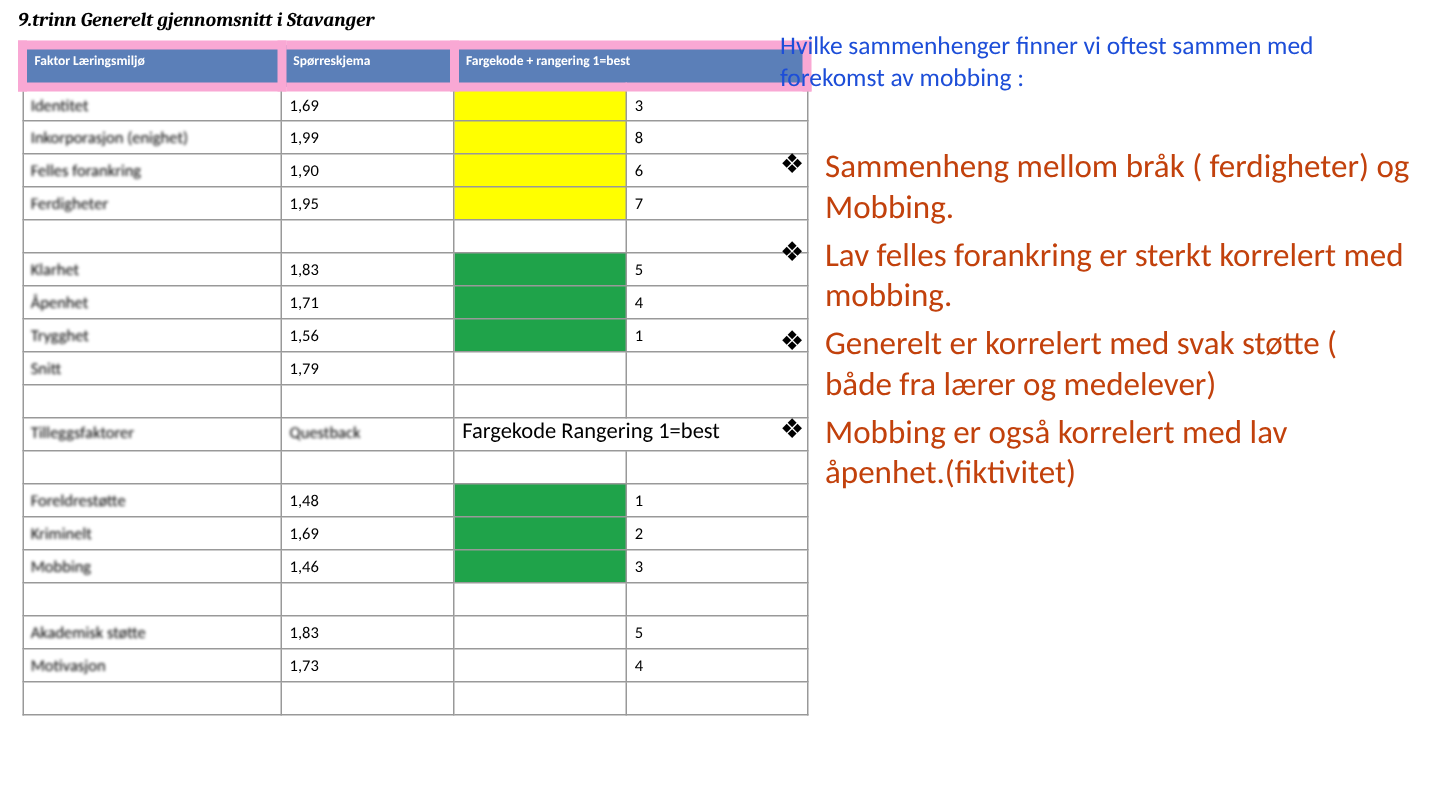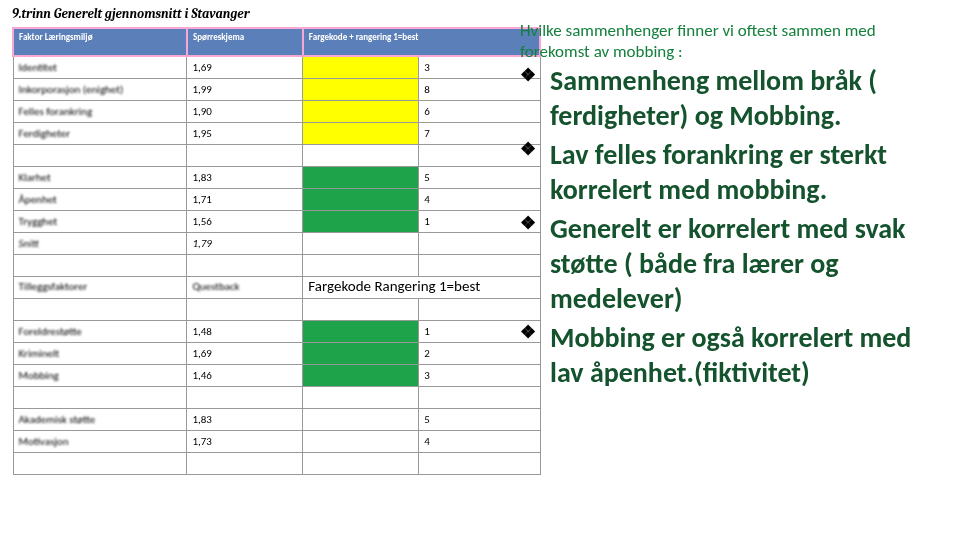--- a/index.html
+++ b/index.html
@@ -31,42 +31,42 @@
     font-size: 11px;
     table-layout: fixed;
   }
   table.data th {
     background: #5b7fb8;
     color: #fff;
     font-weight: bold;
     font-size: 9px;
     text-align: left;
     padding: 3px 5px;
-    border: 2px solid #f9a8d4;
+    border: 6px solid #f9a8d4;
     vertical-align: top;
     height: 28px;
     line-height: 1.15;
   }
   table.data td {
     border: 1px solid #999;
     padding: 2px 5px;
     vertical-align: middle;
     height: 22px;
   }
   table.data td.blur {
     filter: blur(1.1px);
     font-size: 11px;
   }
   .col-spacer td { border-left:none; border-right:none; height:8px; padding:0; }
   .col-spacer td:first-child{border-left:1px solid #999;}
   .col-spacer td:last-child{border-right:1px solid #999;}
   .c-yellow { background:#ffff00; }
   .c-green  { background:#1fa34a; }
   .c-white  { background:#fff; }
-  .snittrow td { font-style: italic; font-weight:500;}
+  .snittrow td { font-weight:500;}
   .subhead td{
     font-size:15px;
     line-height:1.1;
     padding:2px 5px;
     font-weight:normal;
   }
   .w1{width:33%;}
   .w2{width:22%;}
   .w3{width:22%;}
   .w4{width:23%;}
@@ -74,33 +74,33 @@
   .right-panel {
     position: absolute;
     left: 520px;
     top: 20px;
     width: 420px;
   }
   .intro {
     font-size: 17px;
     font-weight: normal;
     line-height: 1.25;
-    color: #15803d;
+    color: #1d4ed8;
+    margin-bottom: 34px;
   }
   ul.bullets {
     list-style: none;
   }
   ul.bullets li {
     position: relative;
-    font-size: 28px;
+    font-size: 22px;
     line-height: 1.25;
-    color: #14532d;
+    color: #c2410c;
     padding-left: 30px;
     margin-bottom: 4px;
-    font-weight: bold;
   }
   ul.bullets li::before {
     content: "❖";
     position: absolute;
     left: 0;
     top: 1px;
     font-size: 18px;
     color: #000;
   }
 </style>

